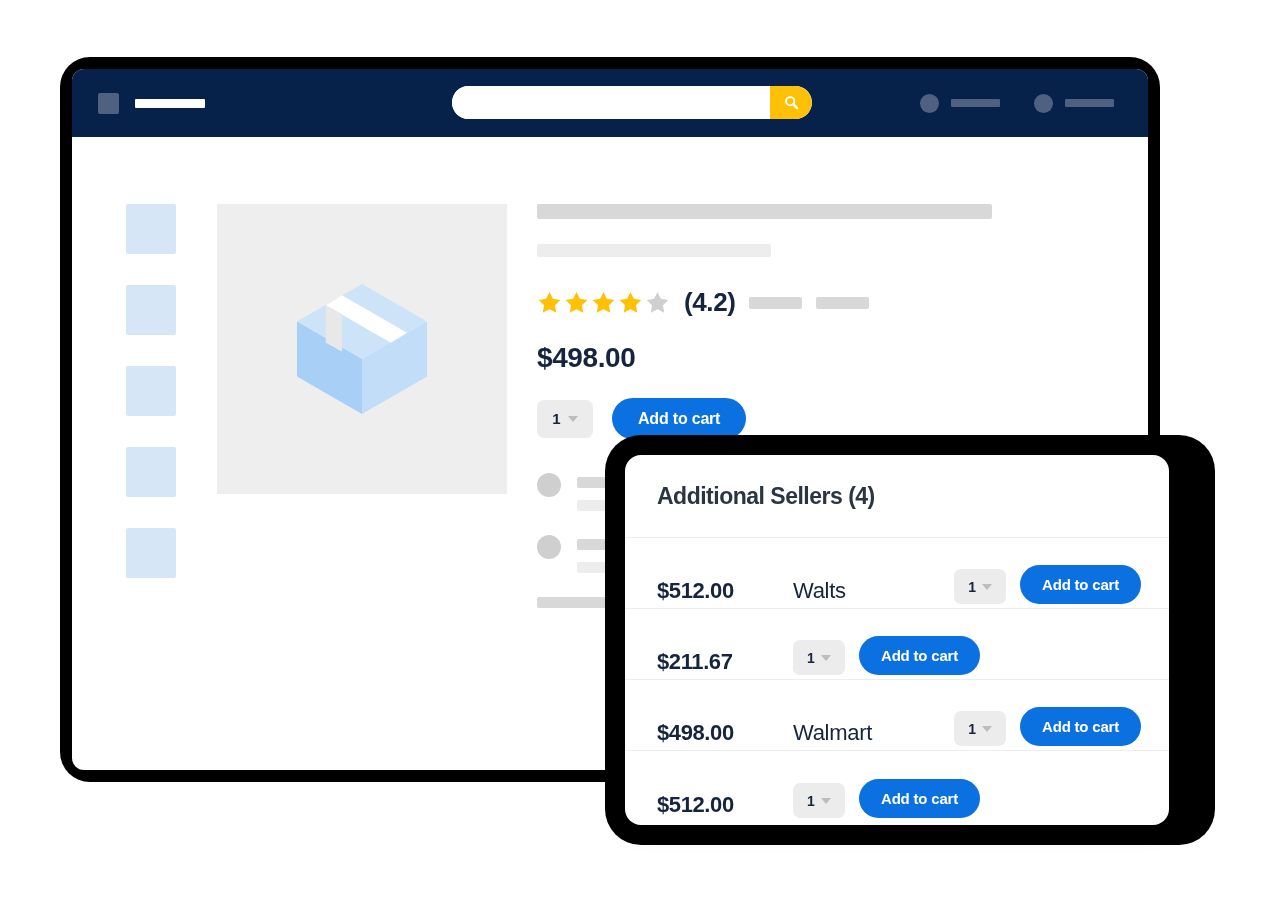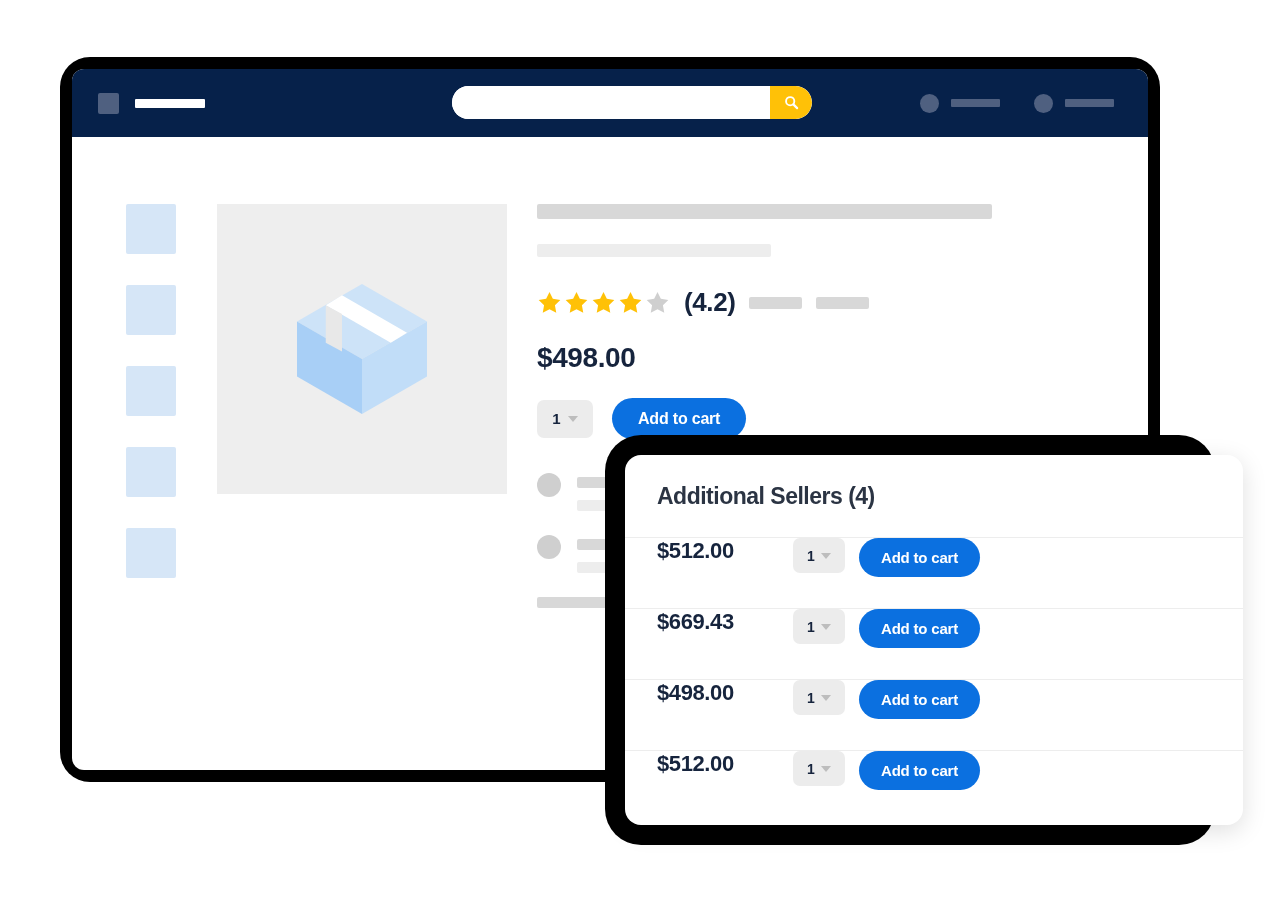--- a/index.html
+++ b/index.html
@@ -274,21 +274,21 @@
     top: 435px;
     width: 610px;
     height: 410px;
     background: #000000;
     border-radius: 36px;
   }
   .sellers-card {
     position: absolute;
     left: 625px;
     top: 455px;
-    width: 618px;
+    width: 544px;
     height: 370px;
     background: #ffffff;
     border-radius: 16px;
     box-shadow: 0 6px 24px rgba(0,0,0,0.13);
     overflow: hidden;
   }
   .sellers-header {
     height: 83px;
     display: flex;
     align-items: center;
@@ -297,21 +297,21 @@
   }
   .sellers-title {
     font-size: 23px;
     font-weight: 700;
     color: #2b3443;
     letter-spacing: -0.5px;
   }
   .seller-row {
     height: 71px;
     display: flex;
-    align-items: flex-start;
+    align-items: flex-end;
     padding: 0 0 4px 32px;
     border-bottom: 1px solid #ededed;
   }
   .seller-row:last-child { border-bottom: none; }
   .seller-price {
     width: 136px;
     font-size: 22px;
     font-weight: 700;
     color: #16243d;
     letter-spacing: -0.4px;
@@ -473,38 +473,40 @@
 
   <div class="sellers-outline"></div>
 
   <div class="sellers-card">
     <div class="sellers-header">
       <span class="sellers-title"><span>Additional Sellers</span> <span>(4)</span></span>
     </div>
 
     <div class="seller-row">
       <div class="seller-price">$512.00</div>
+      <div class="seller-name">Walts</div>
       <button class="seller-qty">
         <span class="qty-val">1</span>
         <span class="chev"></span>
       </button>
       <button class="seller-atc">Add to cart</button>
     </div>
 
     <div class="seller-row">
-      <div class="seller-price">$669.43</div>
+      <div class="seller-price">$211.67</div>
       <button class="seller-qty">
         <span class="qty-val">1</span>
         <span class="chev"></span>
       </button>
       <button class="seller-atc">Add to cart</button>
     </div>
 
     <div class="seller-row">
       <div class="seller-price">$498.00</div>
+      <div class="seller-name">Walmart</div>
       <button class="seller-qty">
         <span class="qty-val">1</span>
         <span class="chev"></span>
       </button>
       <button class="seller-atc">Add to cart</button>
     </div>
 
     <div class="seller-row">
       <div class="seller-price">$512.00</div>
       <button class="seller-qty">

